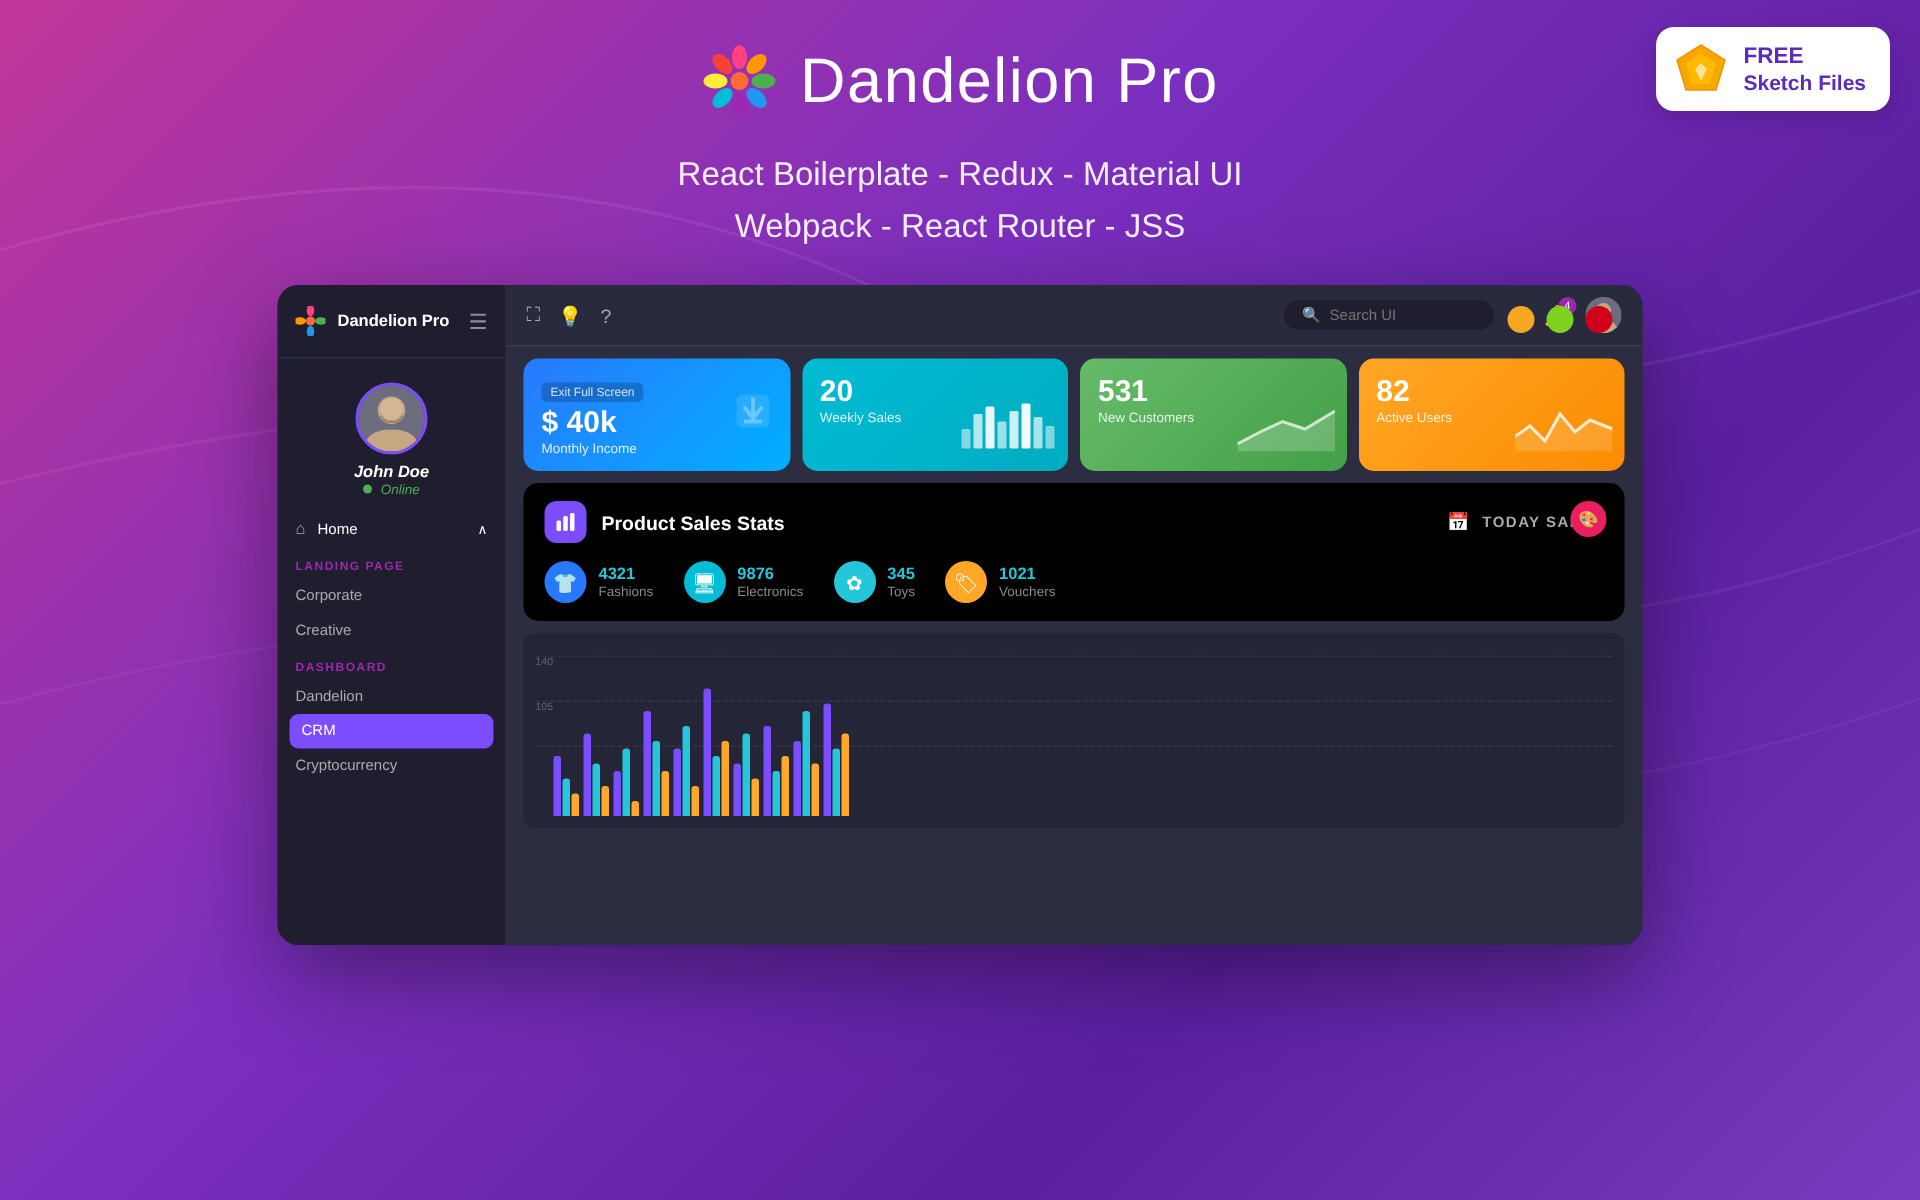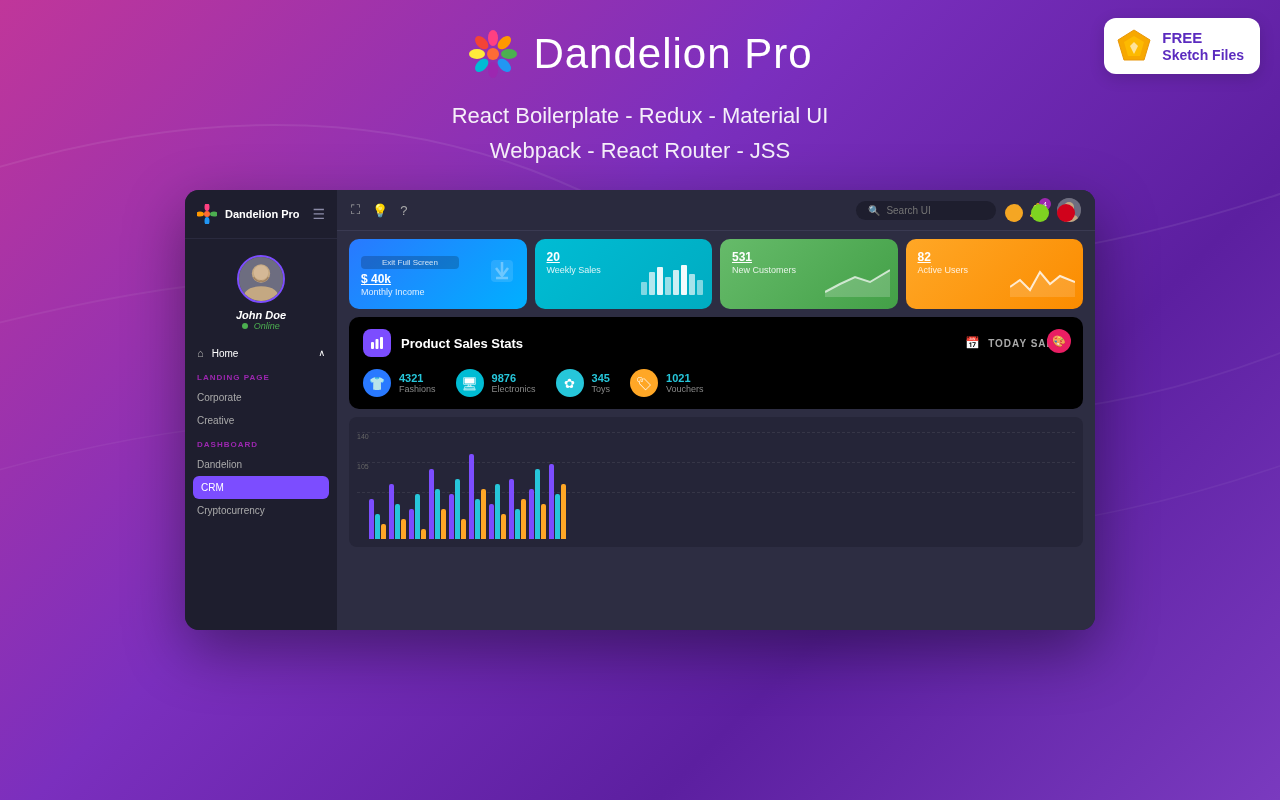--- a/index.html
+++ b/index.html
@@ -306,30 +306,29 @@
     .stat-card-blue { background: linear-gradient(135deg, #2979ff, #00b0ff); }
     .stat-card-teal { background: linear-gradient(135deg, #00bcd4, #00acc1); }
     .stat-card-green { background: linear-gradient(135deg, #66bb6a, #43a047); }
     .stat-card-orange { background: linear-gradient(135deg, #ffa726, #fb8c00); }
 
     .stat-card-label-small {
       font-size: 8px;
       color: rgba(255,255,255,0.8);
       background: rgba(0,0,0,0.2);
       display: inline-block;
-      padding: 2px 21px;
+      padding: 2px 6px;
       border-radius: 4px;
       margin-bottom: 4px;
     }
     .stat-number {
-      font-size: 12px;
+      font-size: 20px;
       font-weight: 700;
       color: white;
       line-height: 1;
-      text-decoration: underline;
     }
     .stat-label {
       font-size: 9px;
       color: rgba(255,255,255,0.85);
       margin-top: 2px;
     }
     .stat-icon {
       position: absolute;
       right: 10px;
       top: 50%;

